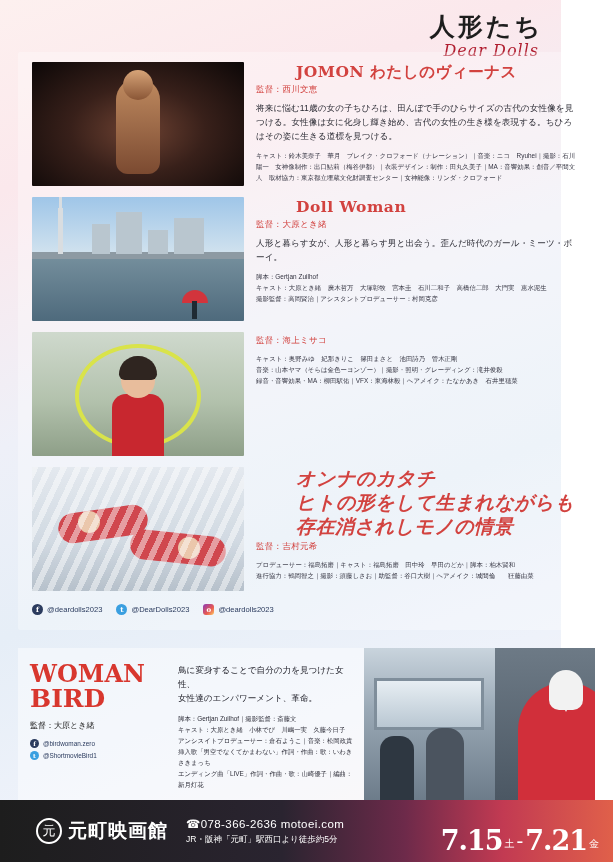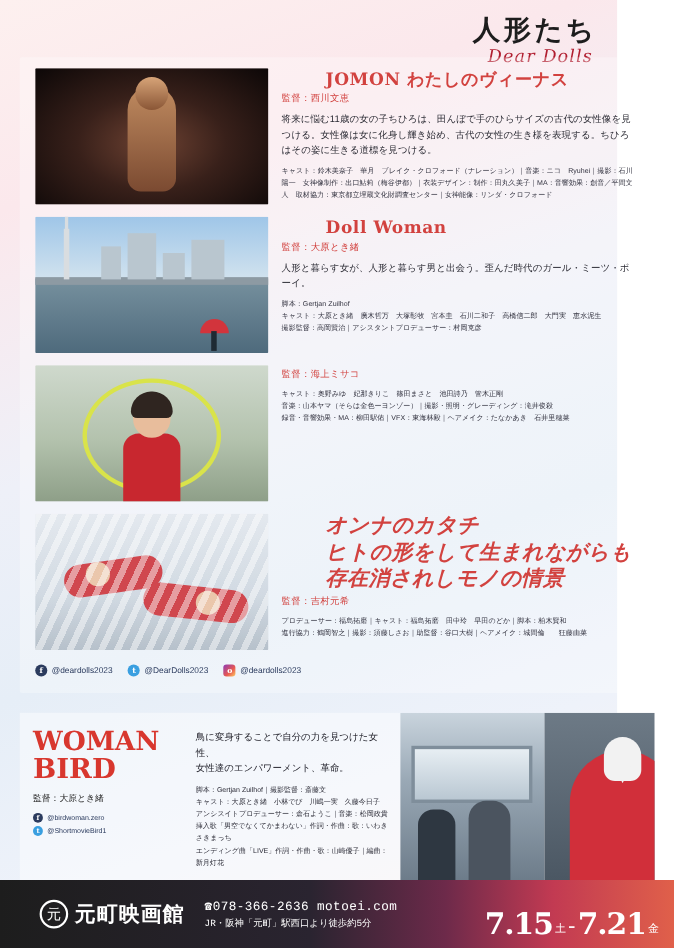--- a/index.html
+++ b/index.html
@@ -181,21 +181,21 @@
   .theatre .mark {
     width: 26px; height: 26px; border: 2px solid #fff; border-radius: 50%;
     color: #fff; font-family: "DejaVu Serif", serif; font-size: 13px;
     display: flex; align-items: center; justify-content: center;
   }
   .theatre .tname {
     color: #fff; font-family: "DejaVu Serif", serif;
     font-size: 19px; letter-spacing: 1px; font-weight: 700;
   }
   .contact {
-    margin-left: 18px; color: #fff; font-family: Liberation Mono, monospace;
+    margin-left: 18px; color: #fff;
   }
   .contact .tel { font-size: 11.5px; letter-spacing: 0.4px; }
   .contact .acc { font-size: 8.5px; margin-top: 3px; }
   .dates {
     position: absolute; right: 14px; bottom: 6px;
     color: #fff; display: flex; align-items: flex-end; gap: 2px;
     font-family: "DejaVu Serif", serif;
   }
   .dates .d { font-size: 27px; font-weight: 700; letter-spacing: -1px; }
   .dates .sup { font-size: 10px; padding-bottom: 5px; }

